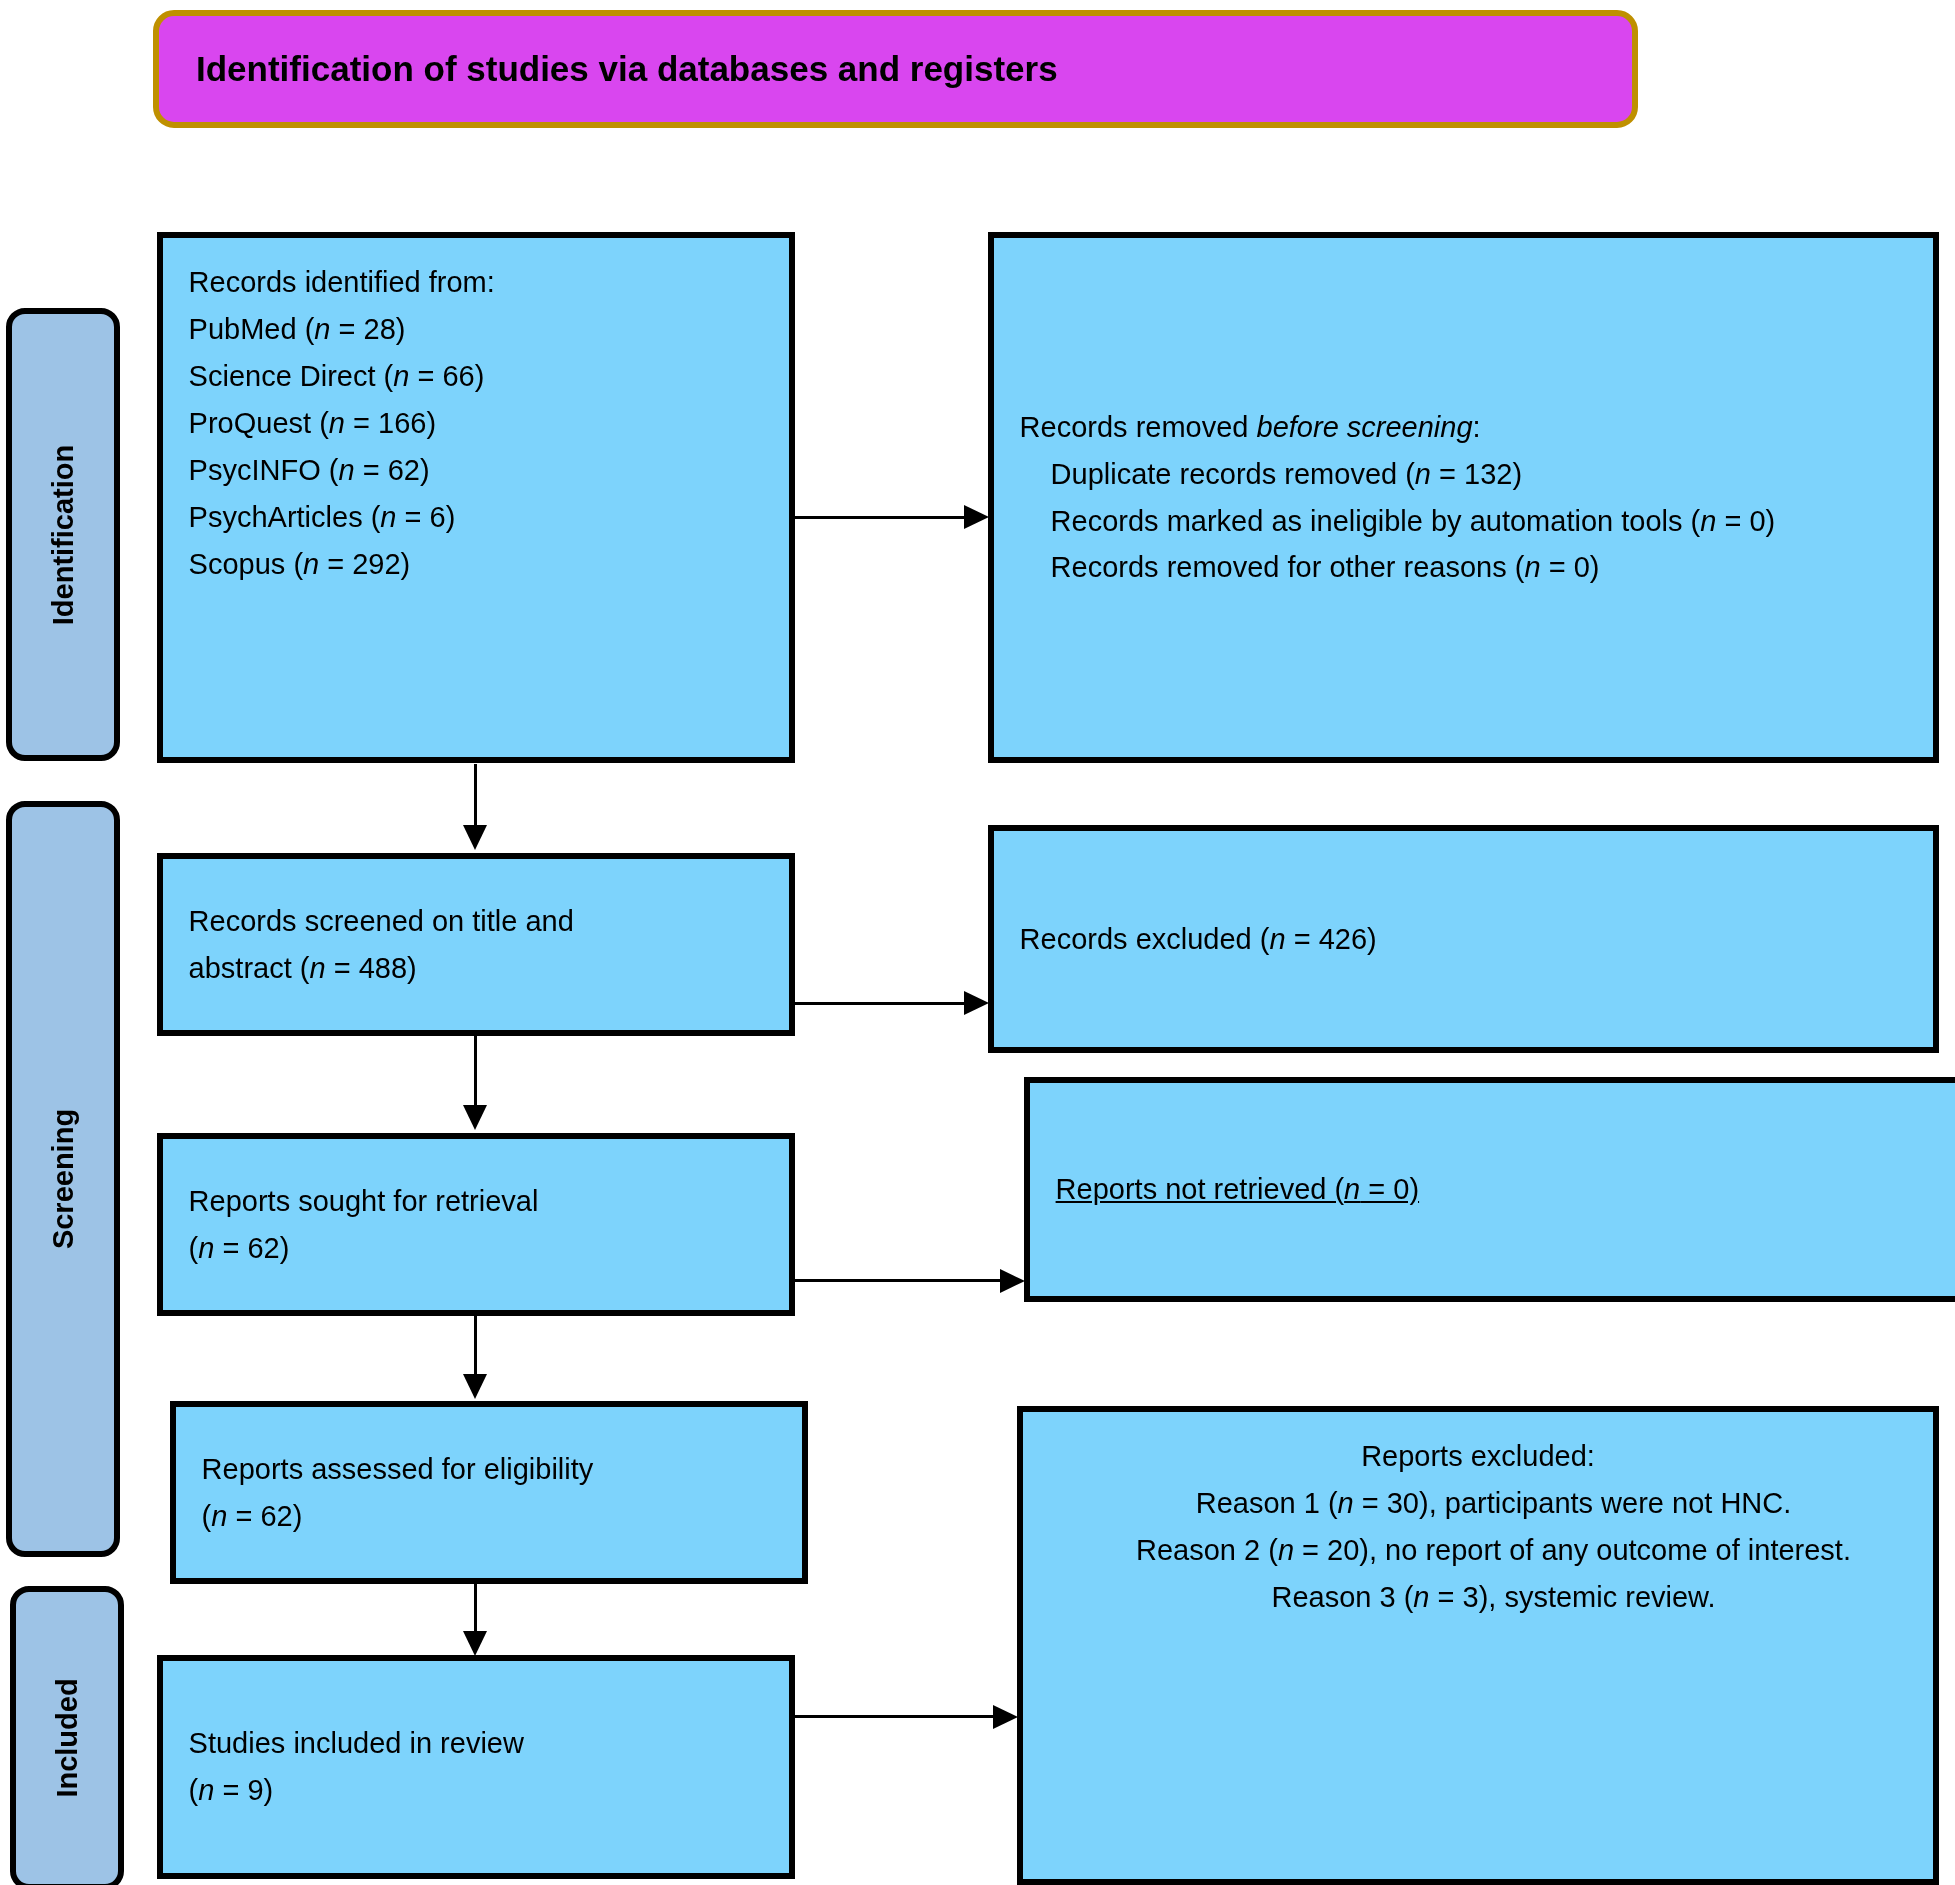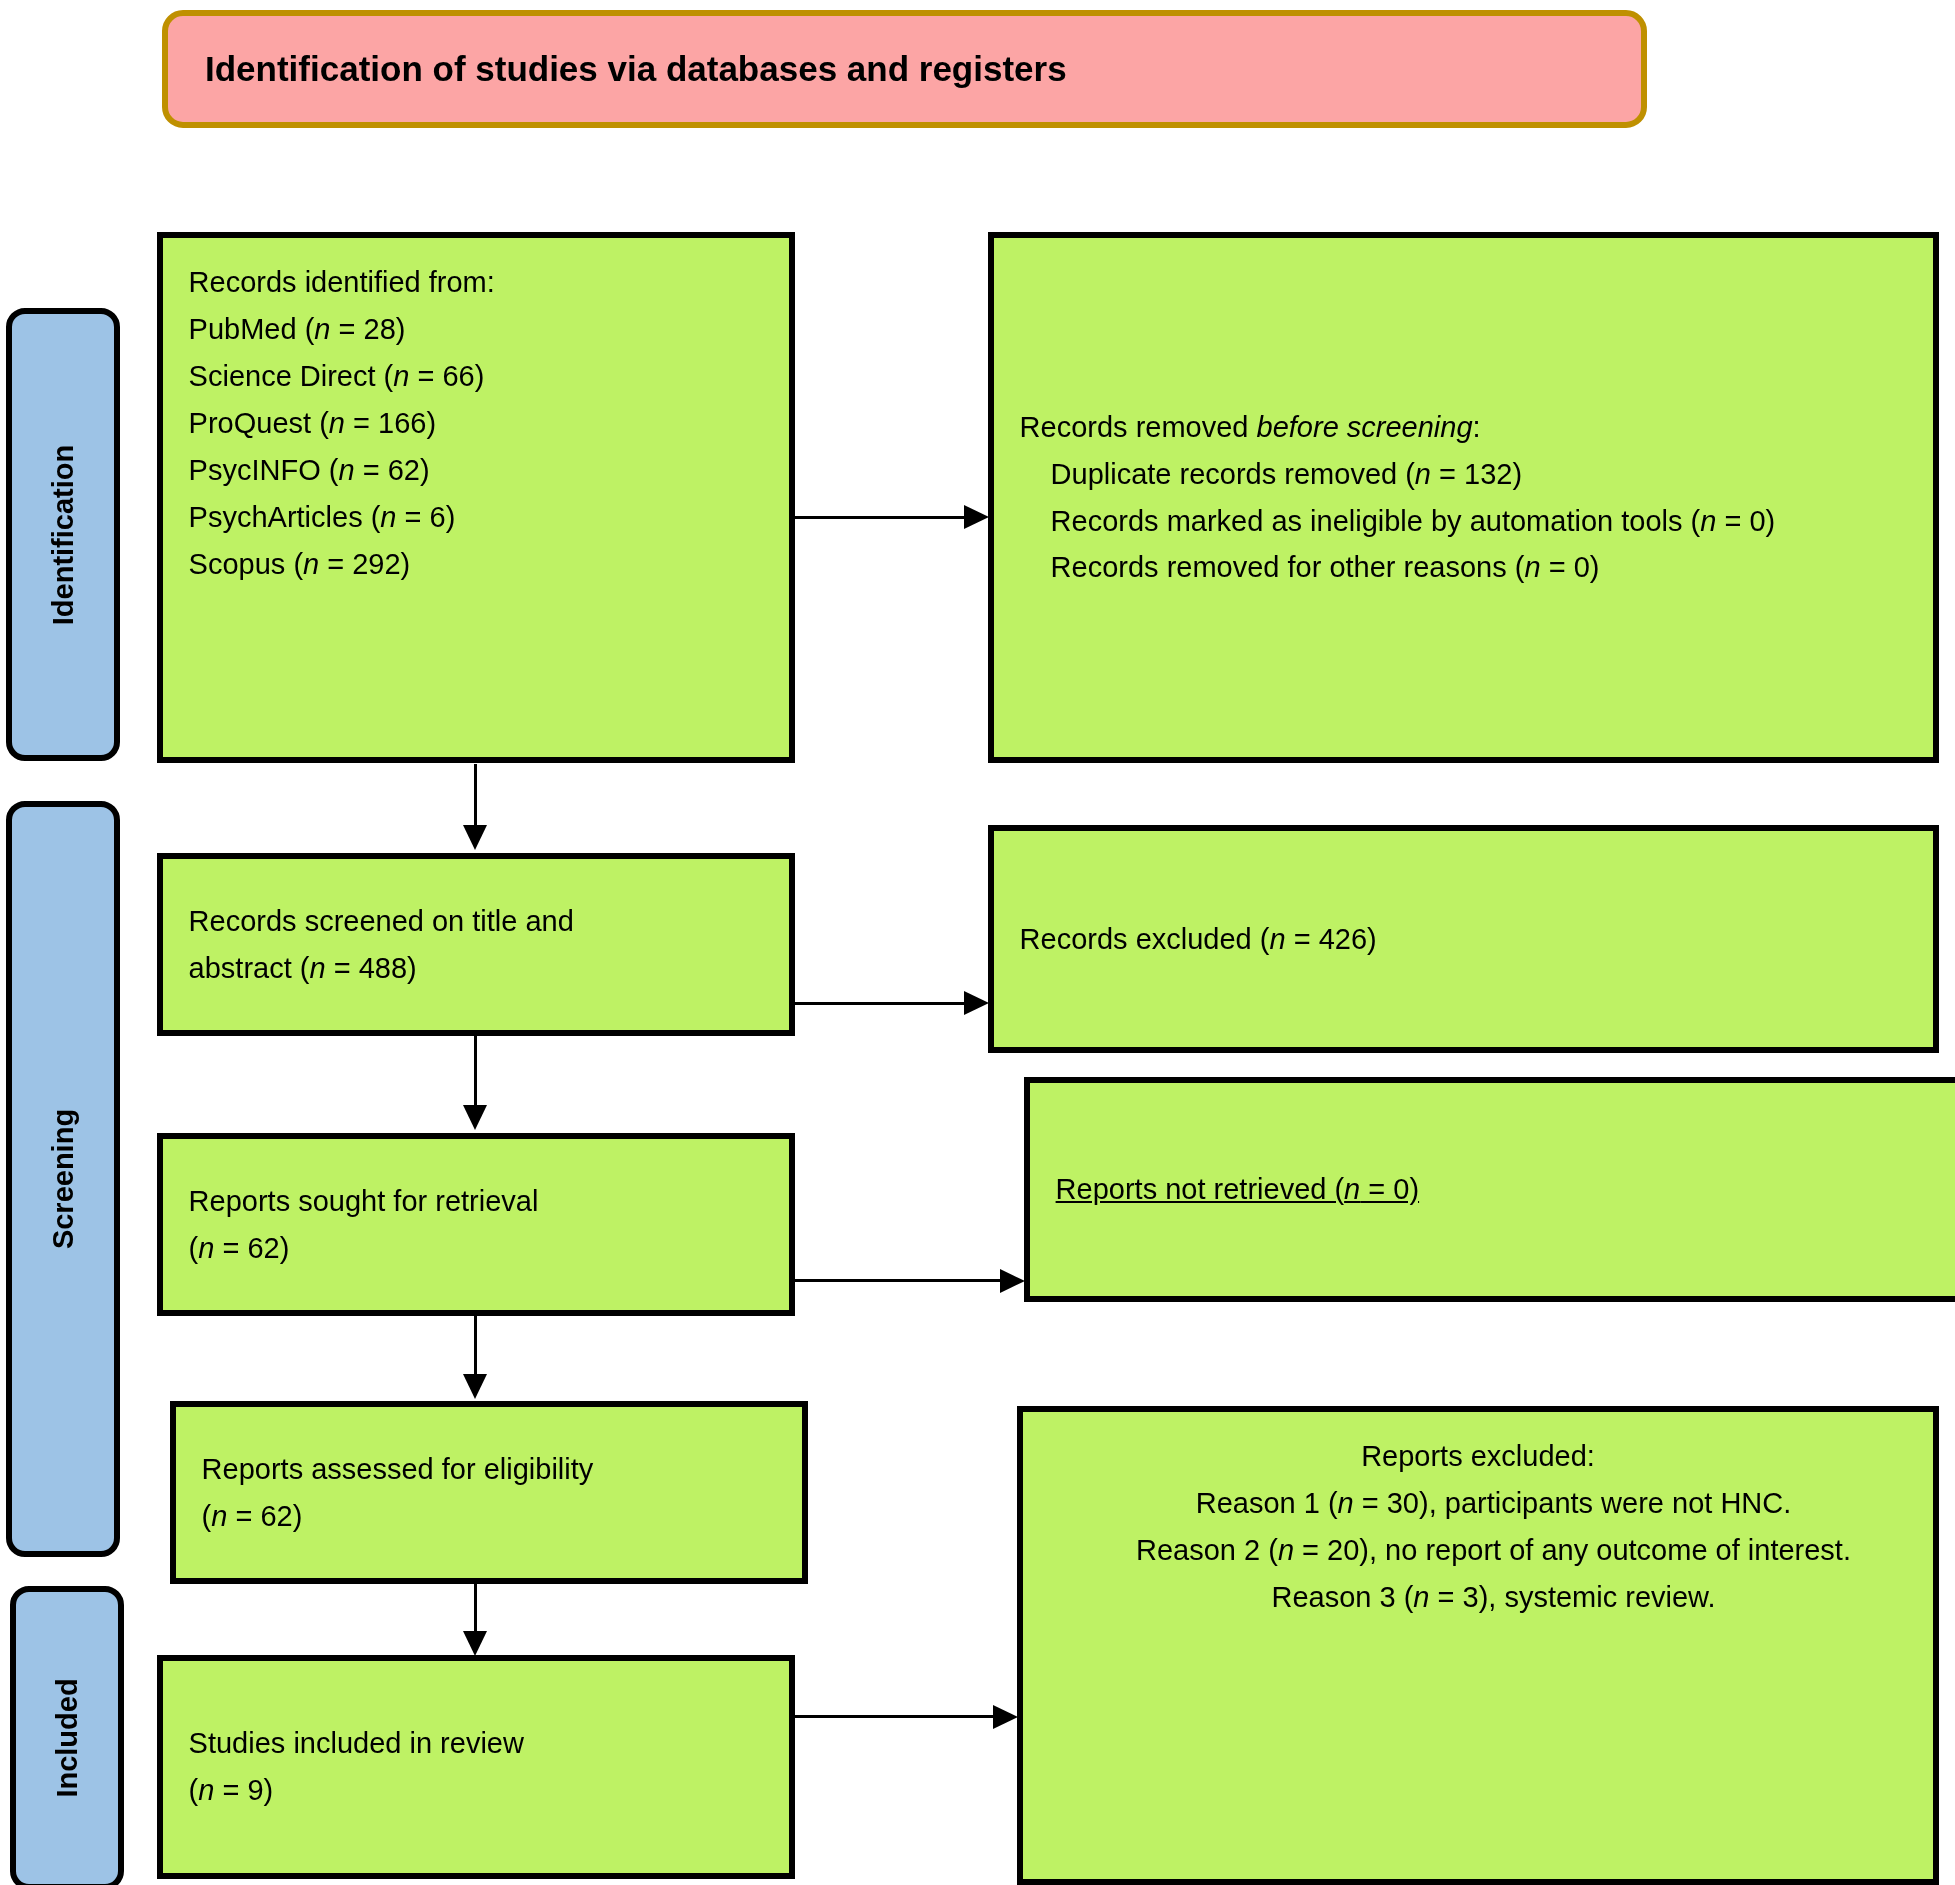--- a/index.html
+++ b/index.html
@@ -17,25 +17,25 @@
   .stage {
     position: absolute;
     left: 0; top: 0;
     width: 1955px;
     height: 1886px;
   }
 
   
   .banner {
     position: absolute;
-    left: 162px;
+    left: 153px;
     top: 10.4px;
     width: 1485px;
     height: 118px;
-    background: #fca5a5;
+    background: #d946ef;
     border: 6.6px solid #BF9000;
     border-radius: 21px;
     box-sizing: border-box;
   }
   .banner-label {
     position: absolute;
     left: 37px;
     top: 50%;
     transform: translateY(-50%);
     font-size: 35px;
@@ -64,21 +64,21 @@
     color: #000000;
     white-space: nowrap;
   }
   #band-identification { left: 5.7px;  top: 308px;  width: 114px;  height: 453px; }
   #band-screening     { left: 5.7px;  top: 801px; width: 114px;  height: 756px; }
   #band-included      { left: 10.4px;  top: 1586px; width: 114px;  height: 304px; }
 
   
   .flowbox {
     position: absolute;
-    background: #bef264;
+    background: #7dd3fc;
     border: 6.2px solid #000000;
     box-sizing: border-box;
     padding: 21px 25.6px;
     display: flex;
     flex-direction: column;
     justify-content: center;
   }
   .flowbox.top-align { justify-content: flex-start; }
   .line {
     font-size: 29px;

